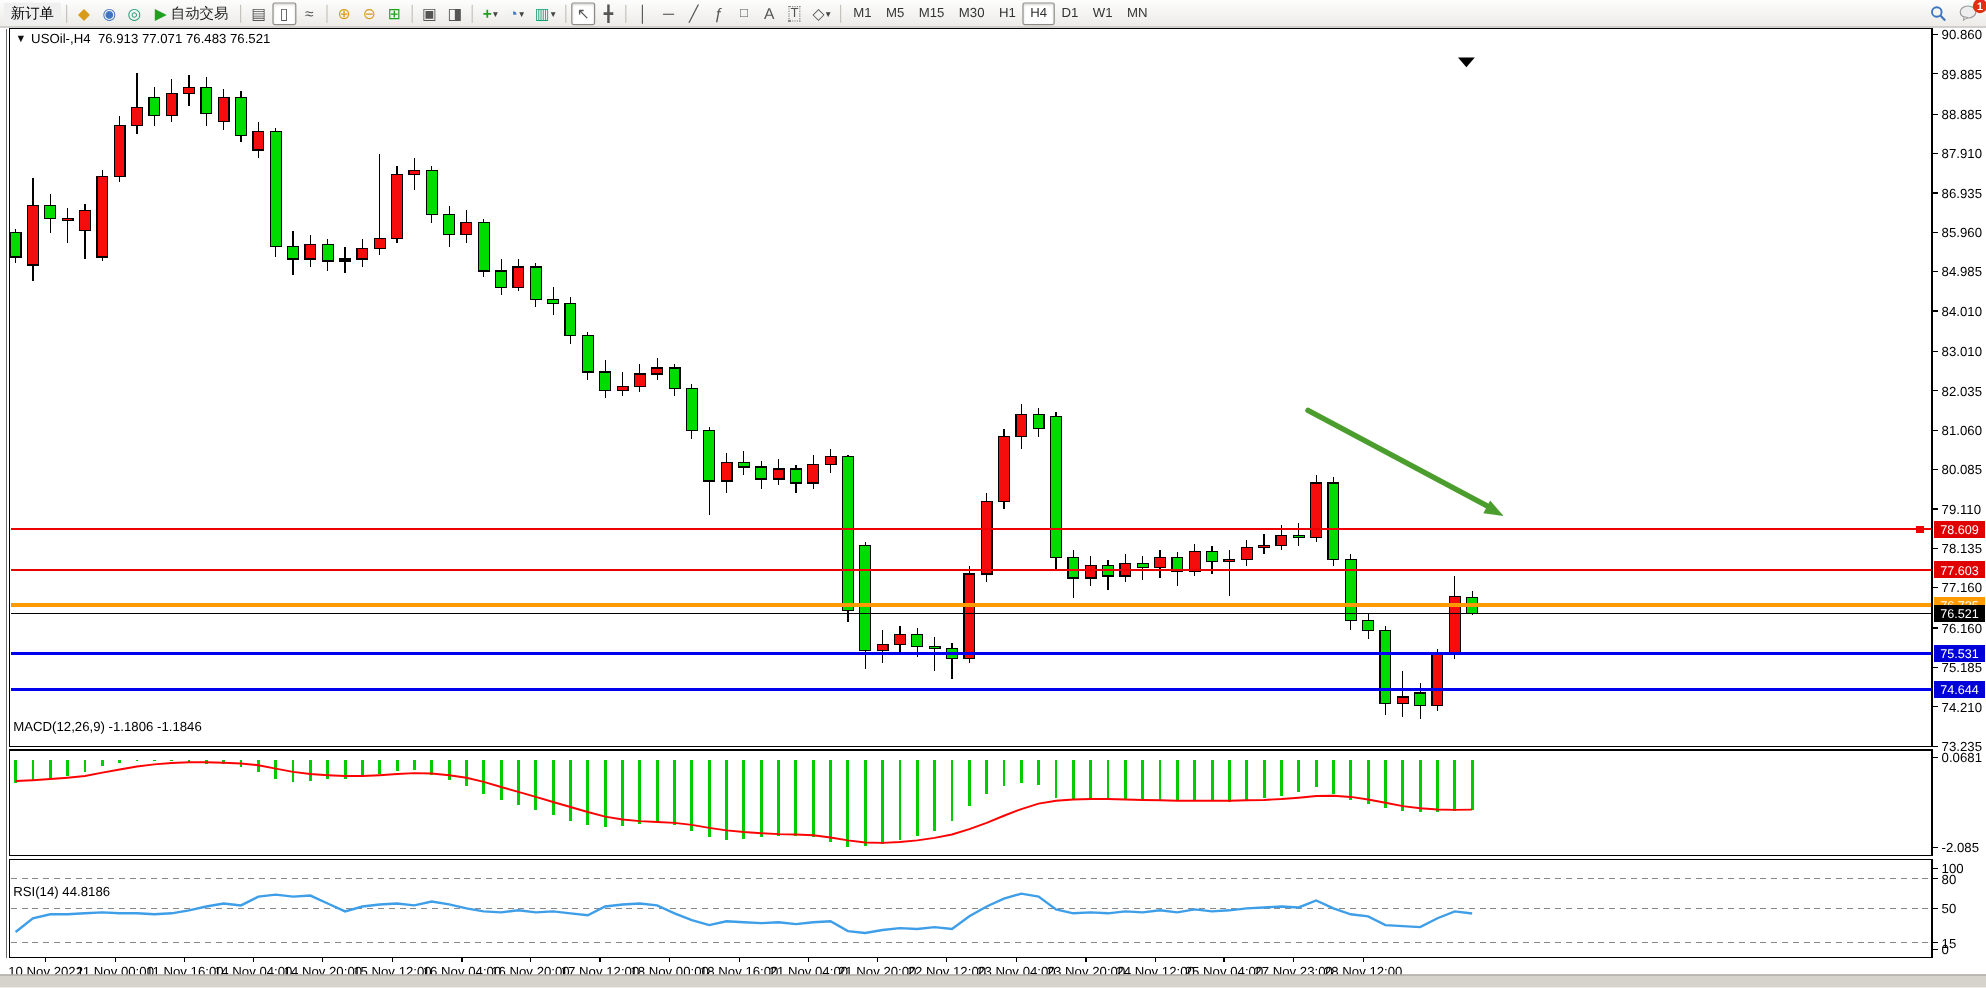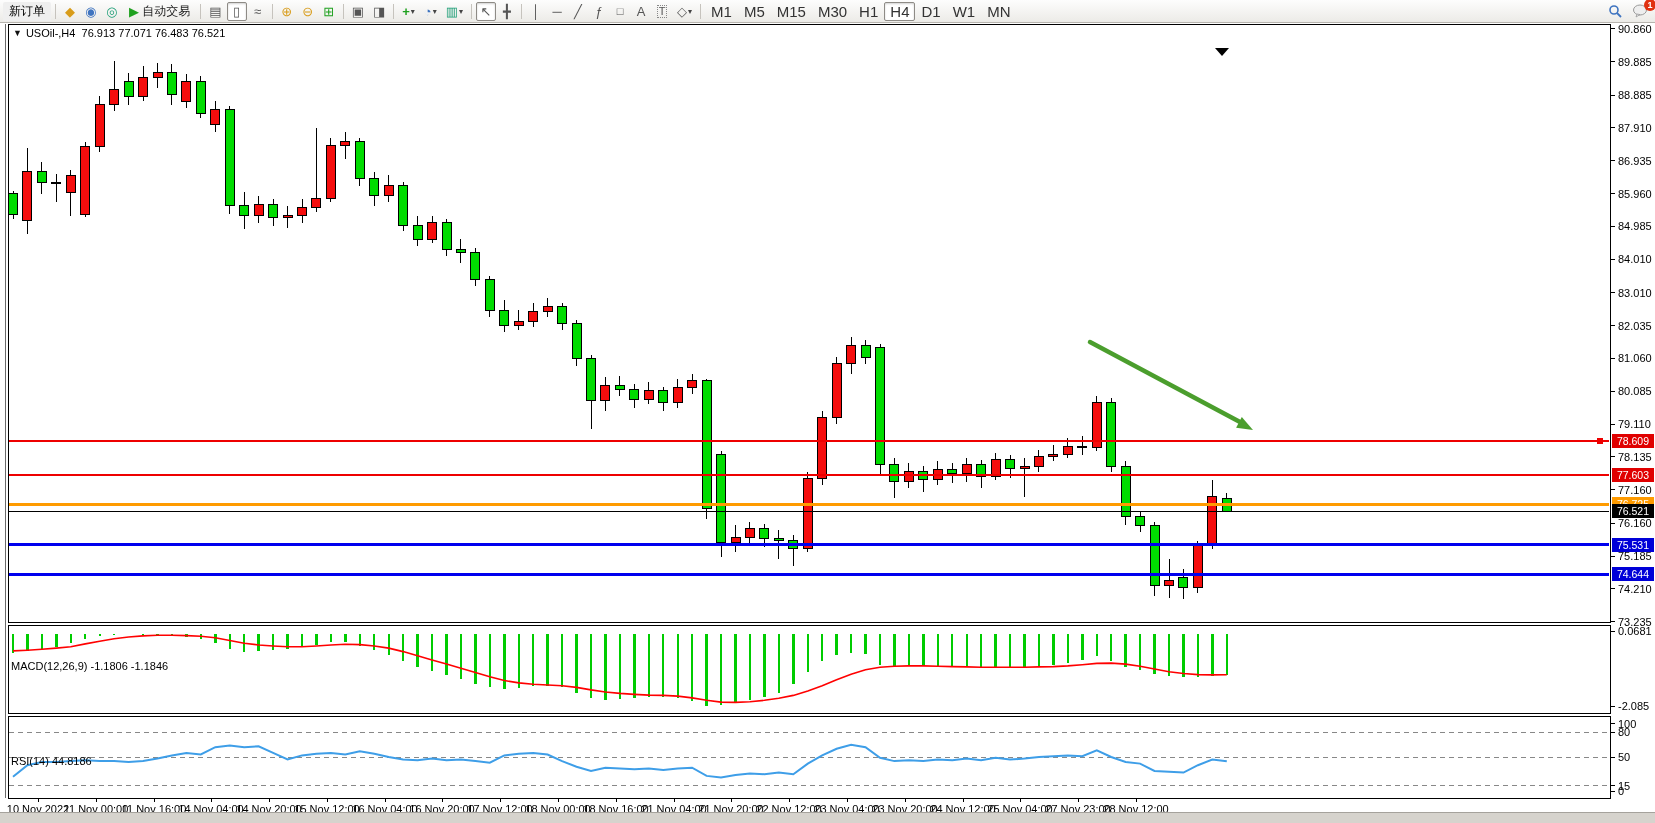--- a/index.html
+++ b/index.html
@@ -9,32 +9,32 @@
     border-bottom:1px solid #b7b4ae;display:flex;align-items:center;padding:0 3px;gap:1px;z-index:10;font-size:12px;color:#222;}
   .tbtn{height:19px;min-width:20px;display:inline-flex;align-items:center;justify-content:center;
     border:1px solid transparent;border-radius:2px;padding:0 3px;box-sizing:border-box;white-space:nowrap;}
   .tbtn.textbtn{font-size:12px;padding:0 5px;}
   .tbtn.active{background:#fff;border-color:#8e8b86;box-shadow:inset 0 1px 2px rgba(0,0,0,.18);}
   .sep{width:1px;height:15px;background:#c6c3bd;margin:0 3px;flex:0 0 auto;}
   .ic{font-size:13px;line-height:1;}
   .ic.gold{color:#d89c1a;} .ic.blue{color:#3f74c0;} .ic.green{color:#1fa11f;}
   .ic.teal{color:#1e9e77;} .ic.dim{color:#555;} .ic.sm{font-size:11px;}
   .drop{font-size:8px;color:#444;margin-left:1px;}
-  .tf{font-size:15px;color:#333;padding:0 5px;}
+  .tf{font-size:11px;color:#333;padding:0 5px;}
   #tb-right{margin-left:auto;display:flex;align-items:center;gap:2px;}
   .badge{position:absolute;top:-4px;right:-5px;background:#e03010;color:#fff;border-radius:7px;
     font-size:9px;min-width:12px;height:12px;line-height:12px;text-align:center;font-weight:bold;}
   .bubblewrap{position:relative;}
   
   #chart{position:absolute;top:22px;left:0;right:0;bottom:0;background:#fff;}
   #plot{position:absolute;top:0;left:0;}
   .overlay-label{position:absolute;font-size:11px;color:#000;z-index:4;white-space:pre;text-align:center;}
   #chart-title{left:13px;top:5px;}
-  #macd-label{left:11px;top:638px;}
-  #rsi-label{left:11px;top:733px;}
+  #macd-label{left:11px;top:578px;}
+  #rsi-label{left:11px;top:716px;}
   #bottom-strip{position:absolute;left:0;right:0;bottom:0;height:10px;background:#d6d3cd;border-top:1px solid #a5a29c;z-index:3;}
   .expander{font-size:9px;color:#111;margin-right:4px;vertical-align:1px;}
 </style>
 </head>
 <body>
 
 <div id="screen">
 
   <div id="toolbar">
     <button class="tbtn textbtn">新订单</button>

